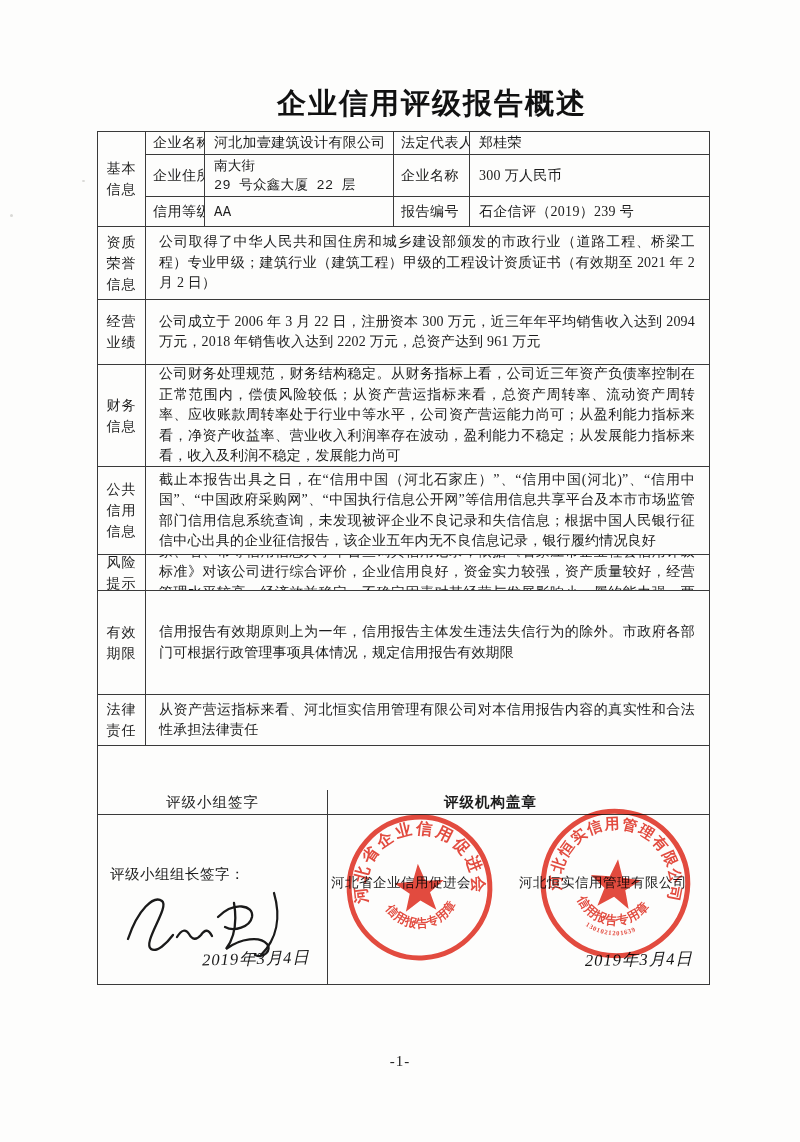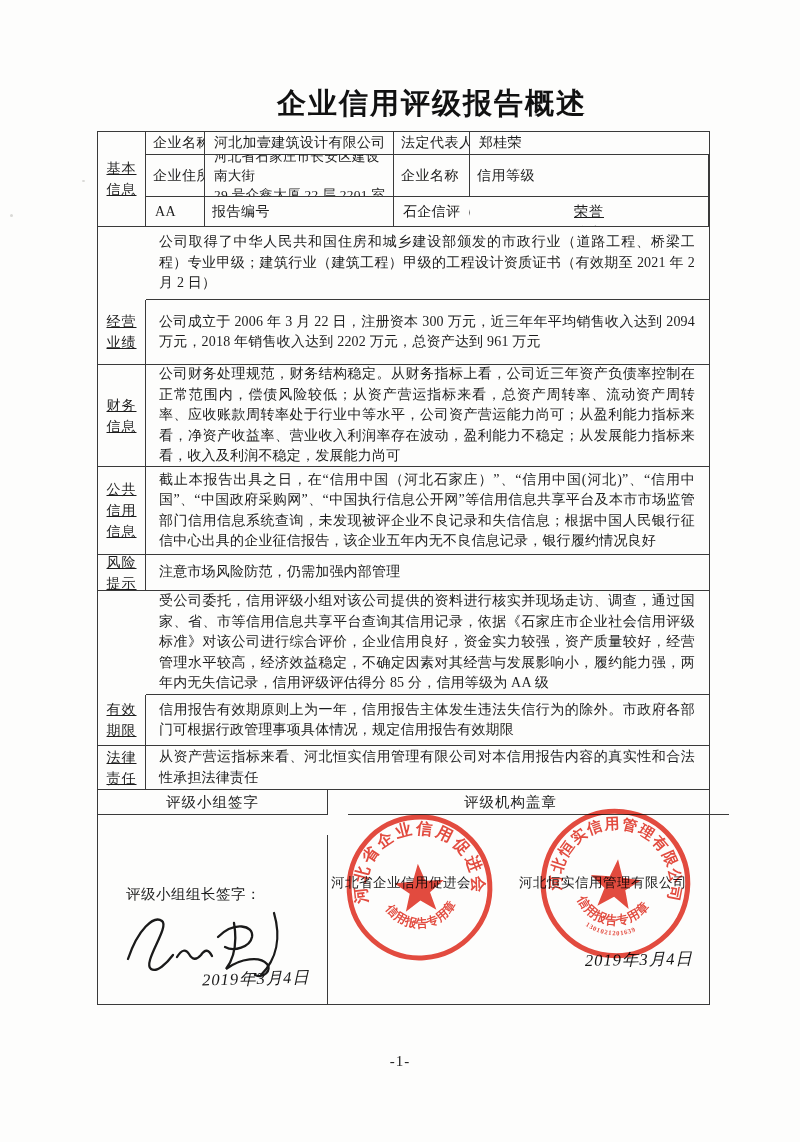--- a/index.html
+++ b/index.html
@@ -6,37 +6,37 @@
   body{width:800px;height:1142px;background:#fdfdfc;position:relative;overflow:hidden;
        font-family:"Liberation Serif","DejaVu Serif",serif;color:#1c1c1c;}
   .page{position:absolute;left:0;top:0;width:800px;height:1142px;}
 
   .doc-title{position:absolute;left:0;top:84px;width:100%;text-align:center;
     font-size:29px;font-weight:700;letter-spacing:2px;color:#111;padding-left:32px;}
 
   .tbl{position:absolute;left:97px;top:131px;width:611px;border:1.6px solid #3a3a3a;background:transparent;}
   .grid1{display:grid;grid-template-columns:48px 59px 189px 76px 239px;
          grid-template-rows:23px 42px 30px 73px 65px 102px 88px 36px 104px 51px 44px;}
-  .grid2{display:grid;grid-template-columns:230px 381px;grid-template-rows:25px 169px;gap:20px;}
+  .grid2{display:grid;grid-template-columns:230px 381px;grid-template-rows:25px 169px;}
   .cell{box-sizing:border-box;border-right:1.6px solid #3a3a3a;border-bottom:1.6px solid #3a3a3a;
         display:flex;align-items:center;overflow:hidden;font-size:14px;}
   .cell.no-r{border-right:none;}
   .cell.no-b{border-bottom:none;}
-  .sec{justify-content:center;white-space:pre-line;line-height:21px;letter-spacing:1px;text-decoration:underline;}
+  .sec{justify-content:center;white-space:pre-line;line-height:21px;letter-spacing:1px;}
   .lbl{padding-left:7px;white-space:nowrap;letter-spacing:0.5px;}
-  .val{padding-left:9px;white-space:pre-line;letter-spacing:0.3px;}
+  .val{padding-left:9px;white-space:pre-line;letter-spacing:0.3px;font-family:Liberation Mono, monospace;}
   .val2{padding-left:9px;letter-spacing:0.3px;white-space:nowrap;}
   .addr{font-size:13.5px;line-height:19px;}
   .content{padding:2px 10px 2px 9px;}
   .content p{margin:4px;line-height:20.5px;text-align:justify;letter-spacing:0.2px;font-size:14px;}
   .hdr{justify-content:center;font-size:14.5px;letter-spacing:1px;}
-  .hdr-right span{display:inline-block;transform:translateX(-28px);}
+  .hdr-right span{display:inline-block;transform:translateX(-28px);font-weight:bold;}
 
   .sign-left{position:relative;}
-  .leader-label{position:absolute;left:28px;top:50px;font-size:14.5px;letter-spacing:0.5px;}
+  .leader-label{position:absolute;left:12px;top:50px;font-size:14.5px;letter-spacing:0.5px;}
   .signature{position:absolute;left:24px;top:72px;}
   .hand-date{font-size:16.5px;font-style:italic;letter-spacing:1px;color:#161616;}
   .date-left{position:absolute;left:104px;top:133px;transform:rotate(-1.5deg);}
 
   .org-name{position:absolute;top:874px;font-size:13.5px;letter-spacing:0.5px;z-index:1;white-space:nowrap;}
   .org1{left:331px;}
   .org2{left:519px;}
   .date-right{position:absolute;left:585px;top:949px;z-index:1;transform:rotate(-1deg);}
 
   .seal{position:absolute;z-index:2;mix-blend-mode:multiply;opacity:0.92;}
@@ -71,20 +71,21 @@
 
       <div class="cell lbl">企业名称</div>
       <div class="cell val">河北加壹建筑设计有限公司</div>
       <div class="cell lbl">法定代表人</div>
       <div class="cell val2 no-r">郑桂荣</div>
 
       <div class="cell lbl">企业住所</div>
       <div class="cell val addr">河北省石家庄市长安区建设南大街
 29 号众鑫大厦 22 层 2201 室</div>
       <div class="cell lbl">企业名称</div>
+      <div class="cell val2 no-r">300 万人民币</div>
 
       <div class="cell lbl">信用等级</div>
       <div class="cell val">AA</div>
       <div class="cell lbl">报告编号</div>
       <div class="cell val2 no-r">石企信评（2019）239 号</div>
 
       <div class="cell sec">资质
 荣誉
 信息</div>
       <div class="cell content no-r" style="grid-column:2/6">
@@ -105,23 +106,20 @@
 
       <div class="cell sec">公共
 信用
 信息</div>
       <div class="cell content no-r" style="grid-column:2/6">
           <p>截止本报告出具之日，在“信用中国（河北石家庄）”、“信用中国(河北)”、“信用中国”、“中国政府采购网”、“中国执行信息公开网”等信用信息共享平台及本市市场监管部门信用信息系统查询，未发现被评企业不良记录和失信信息；根据中国人民银行征信中心出具的企业征信报告，该企业五年内无不良信息记录，银行履约情况良好</p>
         </div>
 
       <div class="cell sec">风险
 提示</div>
-      <div class="cell content no-r" style="grid-column:2/6">
-          <p>注意市场风险防范，仍需加强内部管理</p>
-        </div>
 
       <div class="cell content no-r" style="grid-column:2/6">
           <p>受公司委托，信用评级小组对该公司提供的资料进行核实并现场走访、调查，通过国家、省、市等信用信息共享平台查询其信用记录，依据《石家庄市企业社会信用评级标准》对该公司进行综合评价，企业信用良好，资金实力较强，资产质量较好，经营管理水平较高，经济效益稳定，不确定因素对其经营与发展影响小，履约能力强，两年内无失信记录，信用评级评估得分 85 分，信用等级为 AA 级</p>
         </div>
 
       <div class="cell sec">有效
 期限</div>
       <div class="cell content no-r" style="grid-column:2/6">
           <p>信用报告有效期原则上为一年，信用报告主体发生违法失信行为的除外。市政府各部门可根据行政管理事项具体情况，规定信用报告有效期限</p>
         </div>

